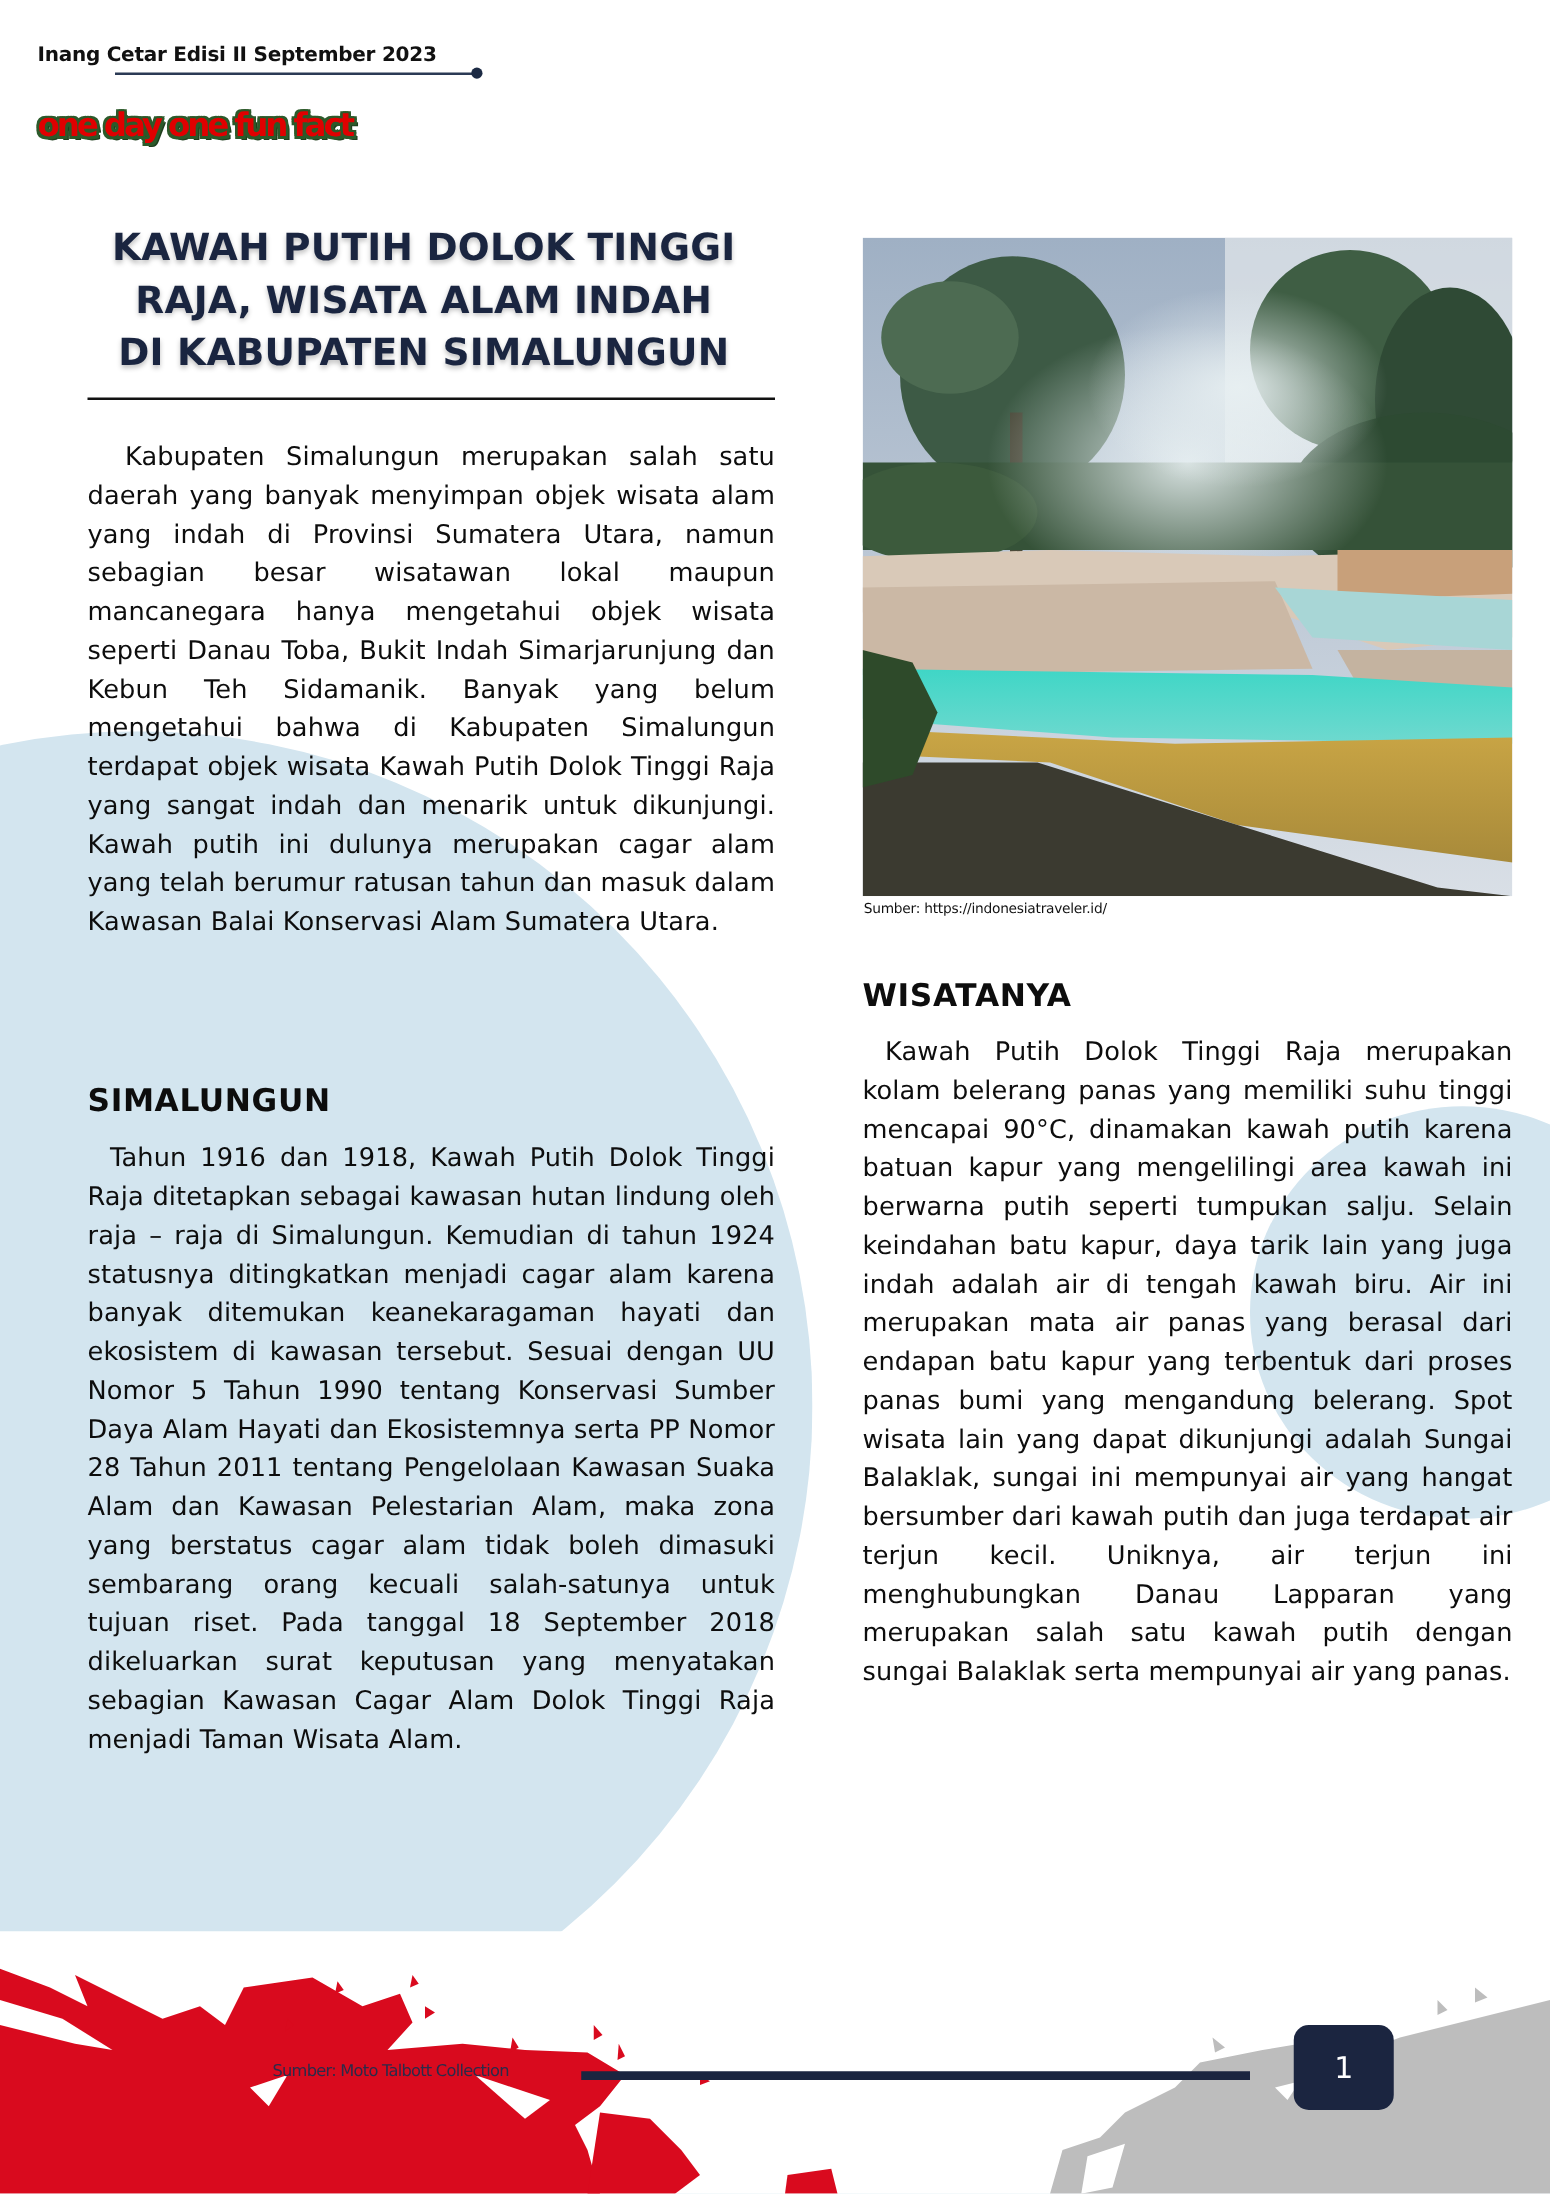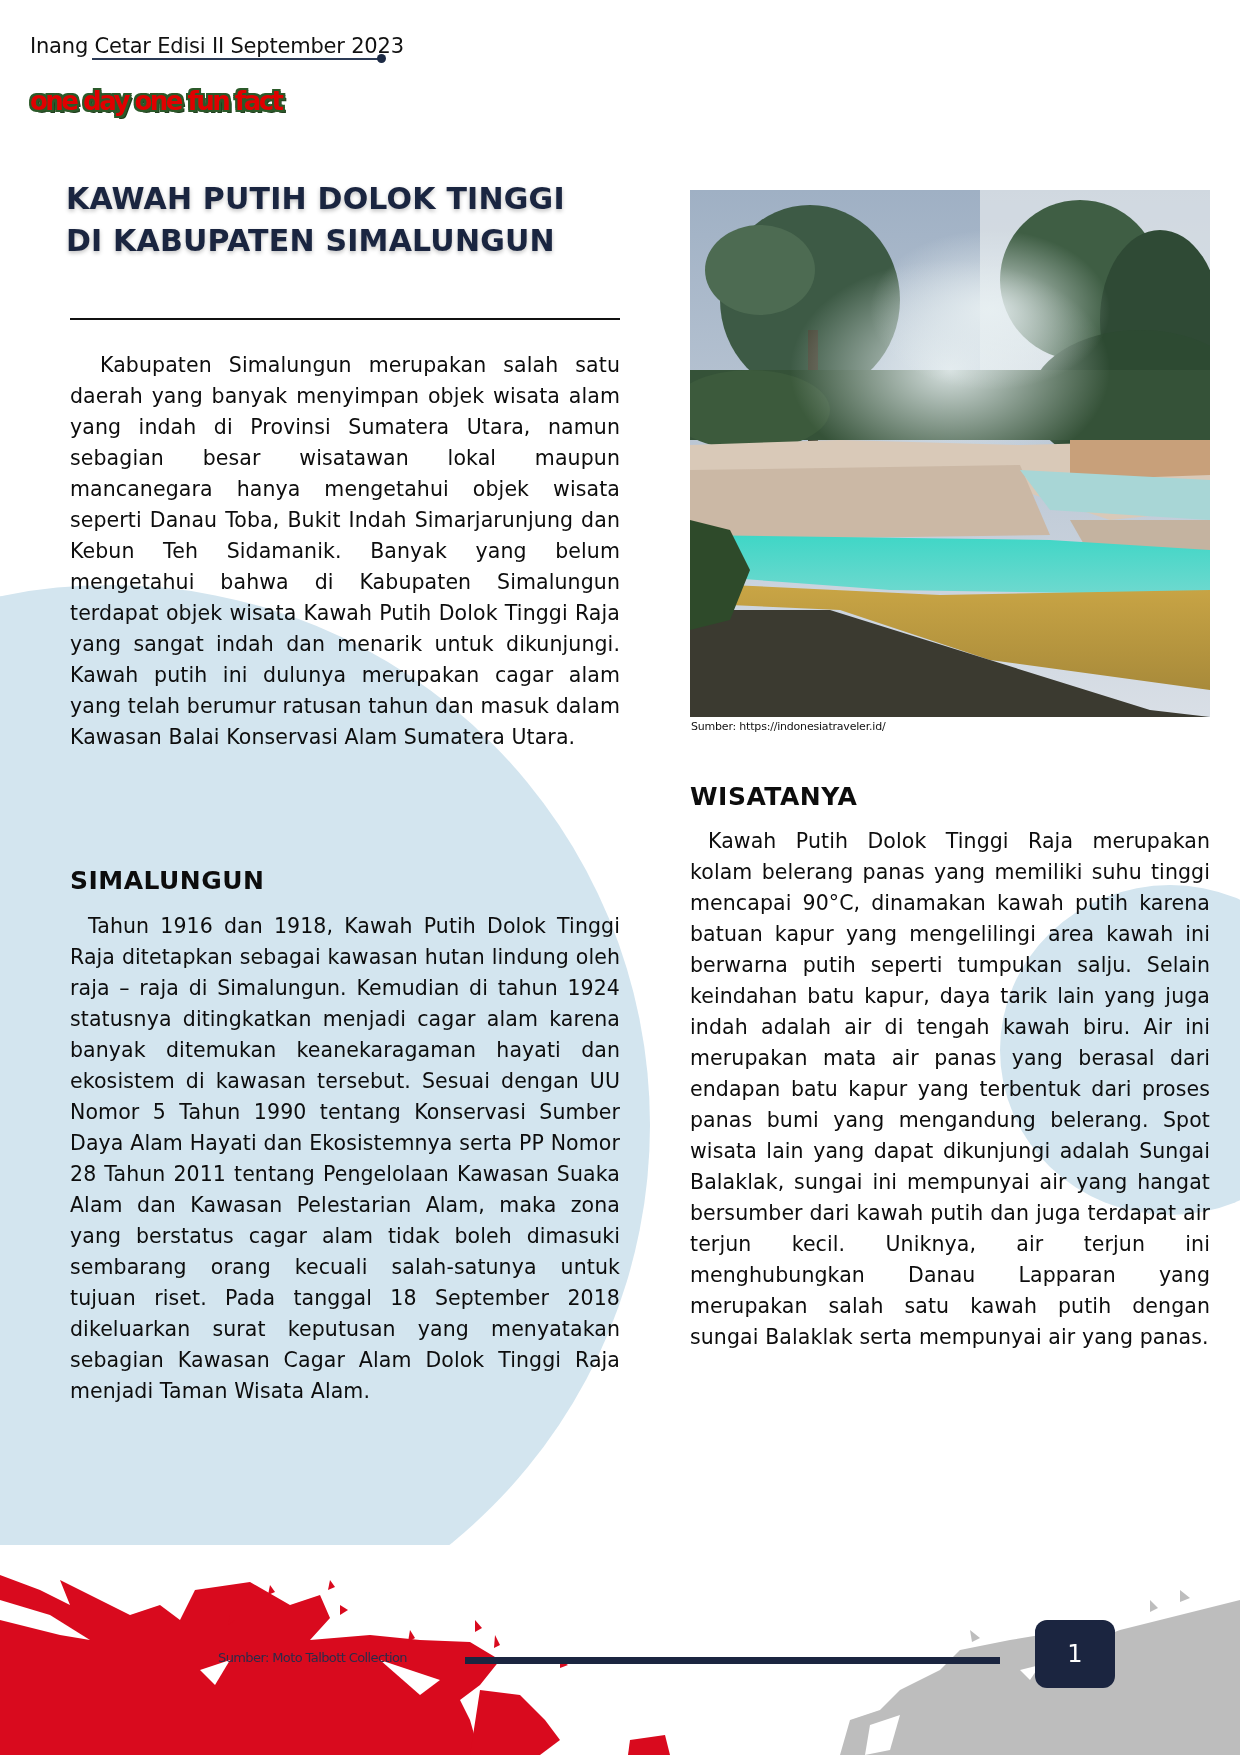--- a/index.html
+++ b/index.html
@@ -1,25 +1,25 @@
 <!DOCTYPE html>
 <html><head>
 <meta charset="utf-8">
 <style>
   html, body { margin:0; padding:0; }
   body { width:1240px; height:1755px; position:relative; overflow:hidden; background:#ffffff; font-family:"DejaVu Sans", sans-serif; color:#111; }
   .blob { position:absolute; border-radius:50%; background:#d3e5ef; }
   #blob-left { left:-430px; top:585px; width:1080px; height:1080px; clip-path: inset(0 0 120px 0); }
   #blob-right { left:1000px; top:885px; width:340px; height:330px; }
-  .issue { position:absolute; left:30px; top:34px; font-size:21px; letter-spacing:-0.2px; color:#111; }
+  .issue { position:absolute; left:30px; top:34px; font-size:16px; letter-spacing:-0.2px; color:#111;font-weight:bold; }
   .issue-line { position:absolute; left:92px; top:58px; width:290px; height:2px; background:#2b3a55; }
   .issue-dot { position:absolute; left:377px; top:54px; width:9px; height:9px; border-radius:50%; background:#1c2a44; }
   .fun-fact { position:absolute; left:30px; top:86px; font-family:"DejaVu Sans", sans-serif; font-weight:bold; font-size:26px; letter-spacing:-2.5px; color:#e00000;
     text-shadow: -2px -2px 0 #2c5a2a, 2px -2px 0 #2c5a2a, -2px 2px 0 #2c5a2a, 2px 2px 0 #2c5a2a, 0 2px 0 #2c5a2a, 0 -2px 0 #2c5a2a, 2px 0 0 #2c5a2a, -2px 0 0 #2c5a2a, 3px 3px 0 #1f3e1d; }
-  .headline { position:absolute; left:66px; top:178px; width:546px; font-family:"DejaVu Sans", sans-serif; font-weight:bold; font-size:30px; line-height:42px; color:#1a2540; letter-spacing:0.2px; text-shadow:0 2px 4px rgba(0,0,0,0.25); }
+  .headline { position:absolute; left:66px; top:178px; width:546px; text-align:center; font-family:"DejaVu Sans", sans-serif; font-weight:bold; font-size:30px; line-height:42px; color:#1a2540; letter-spacing:0.2px; text-shadow:0 2px 4px rgba(0,0,0,0.25); }
   .headline-rule { position:absolute; left:70px; top:318px; width:550px; height:2px; background:#111; }
   .body-text { position:absolute; font-family:"DejaVu Sans", sans-serif; font-size:20.5px; line-height:31px; text-align:justify; color:#0d0d0d; letter-spacing:0.1px; }
   #intro { left:70px; top:350px; width:550px; }
   #sejarah-text { left:70px; top:911px; width:550px; }
   #wisata-text { left:690px; top:826px; width:520px; }
   .section-title { position:absolute; font-family:"DejaVu Sans", sans-serif; font-weight:bold; font-size:25px; color:#0d0d0d; letter-spacing:0.5px; }
   #sejarah-title { left:70px; top:866px; }
   #wisata-title { left:690px; top:782px; }
   .photo { position:absolute; left:690px; top:190px; width:520px; height:527px; overflow:hidden; }
   .caption { position:absolute; left:691px; top:720px; font-size:11px; color:#111; letter-spacing:-0.2px; }
@@ -36,20 +36,21 @@
 <div class="blob" id="blob-left"></div>
 <div class="blob" id="blob-right"></div>
 
 <div class="issue">Inang Cetar Edisi II September 2023</div>
 <div class="issue-line"></div>
 <div class="issue-dot"></div>
 <div class="fun-fact">one day one fun fact</div>
 
 <div class="headline">
   <div>KAWAH PUTIH DOLOK TINGGI</div>
+  <div>RAJA, WISATA ALAM INDAH</div>
   <div>DI KABUPATEN SIMALUNGUN</div>
 </div>
 <div class="headline-rule"></div>
 
 <div class="body-text" id="intro"><span class="indent"></span><span>Kabupaten Simalungun merupakan salah satu daerah yang banyak menyimpan objek wisata alam yang indah di Provinsi Sumatera Utara, namun sebagian besar wisatawan lokal maupun mancanegara hanya mengetahui objek wisata seperti Danau Toba, Bukit Indah Simarjarunjung dan Kebun Teh Sidamanik. Banyak yang belum mengetahui bahwa di Kabupaten Simalungun terdapat objek wisata Kawah Putih Dolok Tinggi Raja yang sangat indah dan menarik untuk dikunjungi. Kawah putih ini dulunya merupakan cagar alam yang telah berumur ratusan tahun dan masuk dalam Kawasan Balai Konservasi Alam Sumatera Utara.</span></div>
 
 <div class="section-title" id="sejarah-title">SIMALUNGUN</div>
 <div class="body-text" id="sejarah-text"><span class="indent-sm"></span><span>Tahun 1916 dan 1918, Kawah Putih Dolok Tinggi Raja ditetapkan sebagai kawasan hutan lindung oleh raja – raja di Simalungun. Kemudian di tahun 1924 statusnya ditingkatkan menjadi cagar alam karena banyak ditemukan keanekaragaman hayati dan ekosistem di kawasan tersebut. Sesuai dengan UU Nomor 5 Tahun 1990 tentang Konservasi Sumber Daya Alam Hayati dan Ekosistemnya serta PP Nomor 28 Tahun 2011 tentang Pengelolaan Kawasan Suaka Alam dan Kawasan Pelestarian Alam, maka zona yang berstatus cagar alam tidak boleh dimasuki sembarang orang kecuali salah-satunya untuk tujuan riset. Pada tanggal 18 September 2018 dikeluarkan surat keputusan yang menyatakan sebagian Kawasan Cagar Alam Dolok Tinggi Raja menjadi Taman Wisata Alam.</span></div>
 
 <div class="photo">

